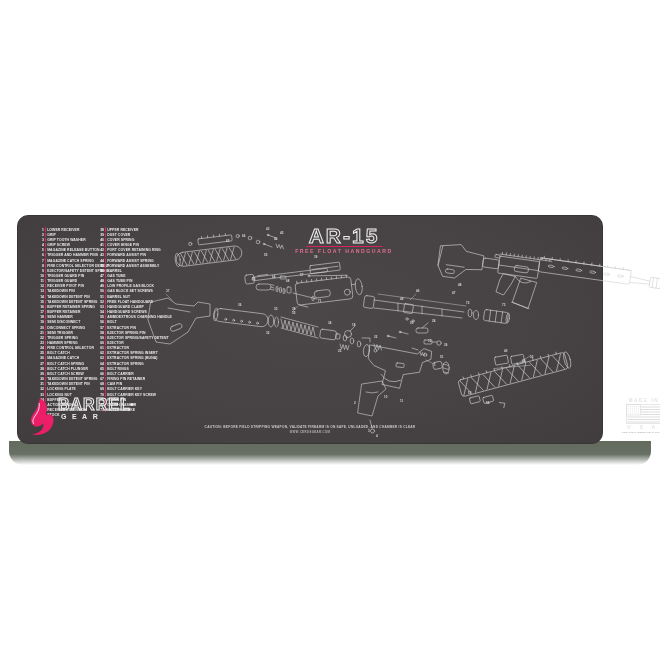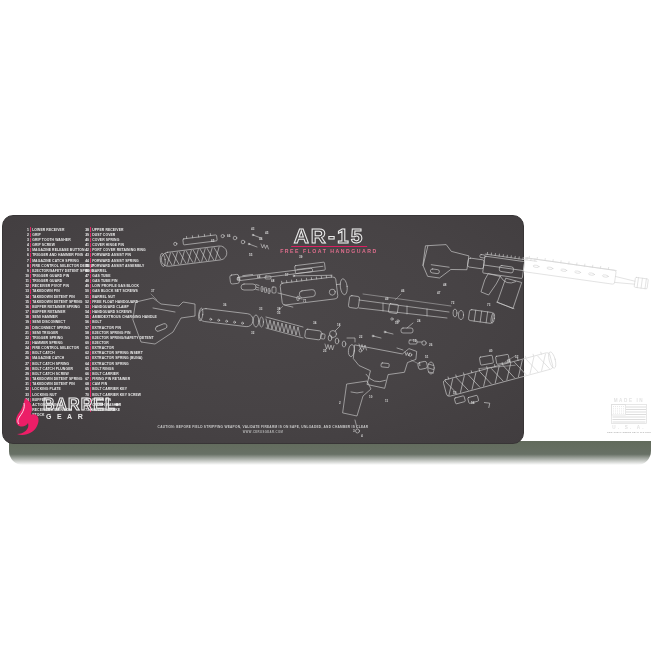--- a/index.html
+++ b/index.html
@@ -1,18 +1,18 @@
 <!DOCTYPE html>
 <html><head>
 <meta charset="utf-8">
 <style>
   html,body{margin:0;padding:0;background:#fff;}
   .stage{position:relative;width:660px;height:660px;background:#ffffff;overflow:hidden;
          font-family:"Liberation Sans",sans-serif;}
-  .mat{position:absolute;left:2px;top:215px;width:522px;height:229px;border-radius:11px;
+  .mat{position:absolute;left:17px;top:215px;width:586px;height:229px;border-radius:11px;
        background:radial-gradient(ellipse at 50% 42%, #4b4749 0%, #474345 55%, #413d3f 100%);
        border:1px solid #383536;box-sizing:border-box;}
   .mat-shadow{position:absolute;left:9px;top:441px;width:642px;height:24px;border-radius:0 0 14px 14px;
        background:linear-gradient(#46513f 0%, #4d574a 55%, rgba(255,255,255,0) 100%);opacity:.85;}
   
   .plist{position:absolute;top:11px;width:62px;}
   .plist.c1{left:21px;} .plist.c2{left:81px;}
   .prow{display:flex;align-items:center;height:5.17px;white-space:nowrap;}
   .prow .num{width:5px;text-align:right;font-size:3.4px;font-weight:700;color:#f2f2f2;flex:0 0 auto;}
   .prow .sep{width:1px;height:4.2px;background:#e02364;margin:0 1.2px 0 1px;flex:0 0 auto;}

